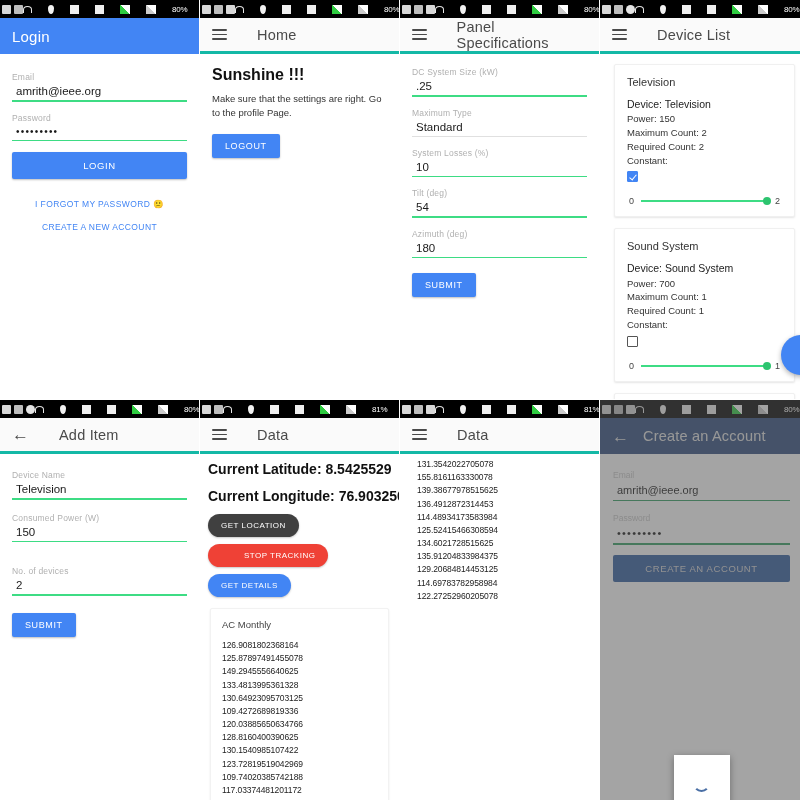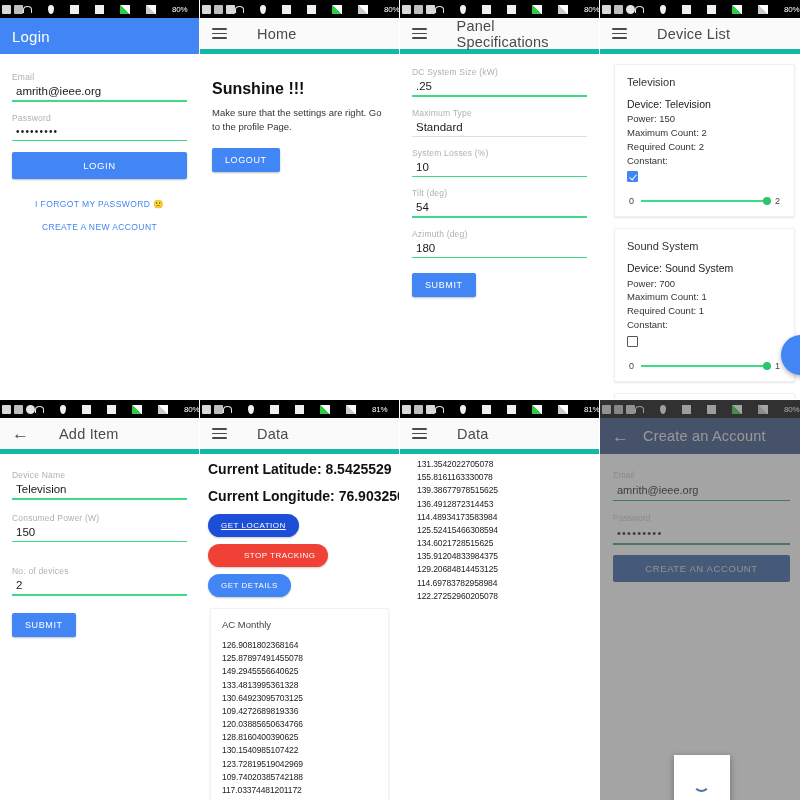--- a/index.html
+++ b/index.html
@@ -79,21 +79,21 @@
 
   
   .appbar {
     height: 36px;
     display: flex;
     align-items: center;
     padding: 0 12px;
     gap: 14px;
   }
   .appbar.blue { background: #4285f4; color: #ffffff; }
-  .appbar.light { background: #fafafa; color: #4a4a4a; border-bottom: 5px solid #14b8a6; gap: 30px; }
+  .appbar.light { background: #fafafa; color: #4a4a4a; border-bottom: 3px solid #14b8a6; gap: 30px; }
   .appbar.navy { background: #2e4b7c; color: #e3e3e3; }
   .appbar-title { font-size: 14.5px; font-weight: 400; letter-spacing: .2px; }
   .appbar.blue .appbar-title { font-size: 15px; }
   .hamburger { width: 15px; display: flex; flex-direction: column; gap: 3px; cursor: pointer; }
   .hamburger span { display: block; height: 1.8px; background: currentColor; border-radius: 1px; }
   .backarrow { font-size: 17px; line-height: 1; cursor: pointer; }
 
   
   .body-pad { padding: 14px 12px 0 12px; }
   .field { margin-bottom: 11px; }
@@ -125,21 +125,21 @@
     display: block;
     text-align: center;
     color: #4285f4;
     font-size: 8.5px;
     letter-spacing: .4px;
     margin-top: 13px;
     cursor: pointer;
   }
 
   
-  .home-title { font-size: 16px; font-weight: 700; color: #111; margin-bottom: 8px; margin-top: 14px; }
+  .home-title { font-size: 16px; font-weight: 700; color: #111; margin-bottom: 8px; }
   .home-sub { font-size: 9.5px; color: #333; line-height: 1.45; margin-bottom: 14px; }
 
   
   .dl-wrap { padding: 10px 8px 0 14px; }
   .card {
     background: #ffffff;
     border: 1px solid #f0f0f0;
     box-shadow: 0 1px 2px rgba(0,0,0,.10);
     border-radius: 2px;
     padding: 11px 12px 10px 12px;
@@ -187,21 +187,21 @@
   .data-head {
     font-size: 14px; font-weight: 700; color: #111;
     margin: 7px 0 0 4px; white-space: nowrap;
   }
   .pillrow { display: flex; gap: 7px; margin: 10px 0 0 4px; flex-wrap: wrap; }
   .pill {
     border-radius: 13px; color: #fff; font-size: 8px; letter-spacing: .5px;
     padding: 7px 13px; white-space: nowrap; cursor: pointer;
     box-shadow: 0 1px 2px rgba(0,0,0,.22);
   }
-  .pill.green { background: #1d4ed8; text-decoration: underline; }
+  .pill.green { background: #404040; }
   .pill.red { background: #ef4136; padding-left: 36px; }
   .pill.blue { background: #4285f4; }
   .dcard {
     background: #fff;
     border: 1px solid #f2f2f2;
     box-shadow: 0 1px 2px rgba(0,0,0,.09);
     border-radius: 2px;
     margin: 10px 6px 0 6px;
     padding: 10px 11px 11px 11px;
   }

